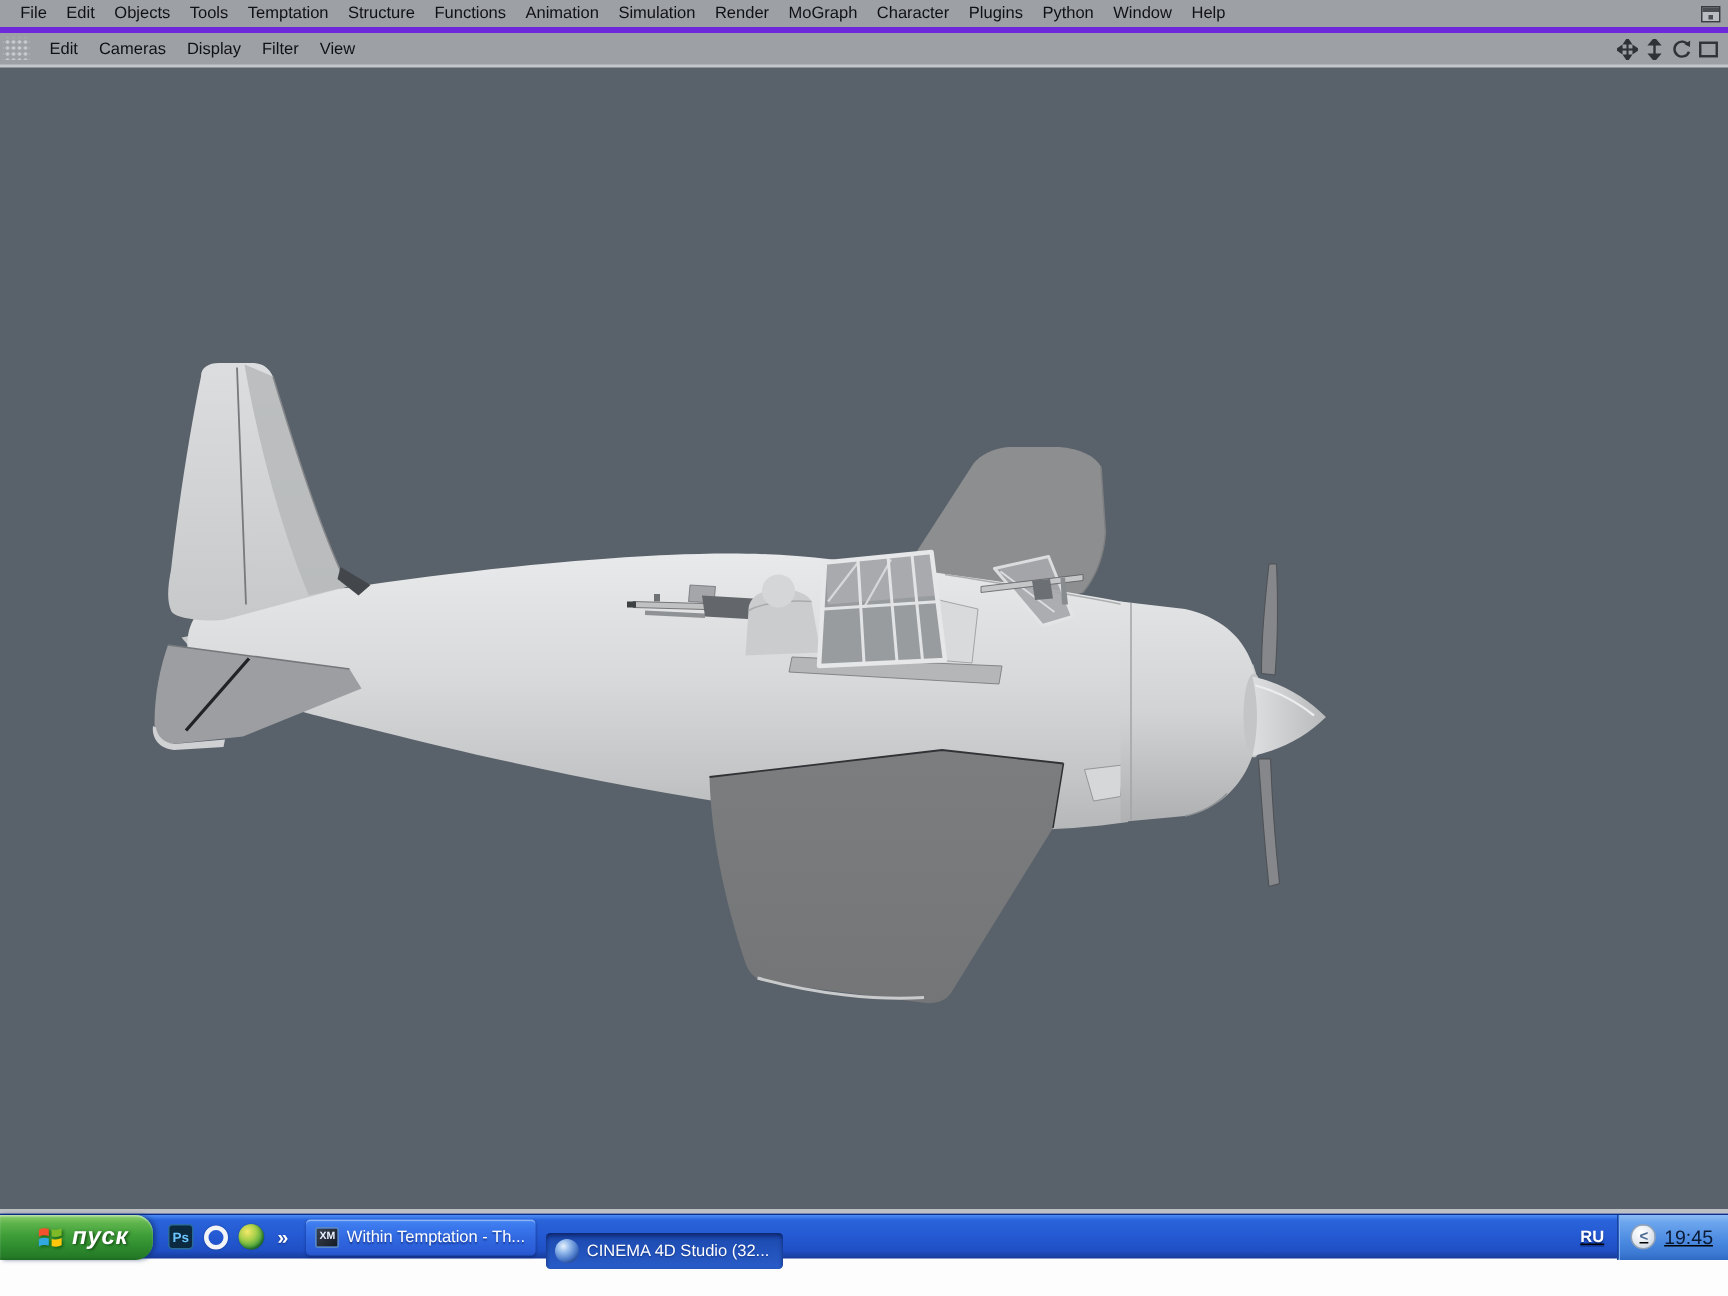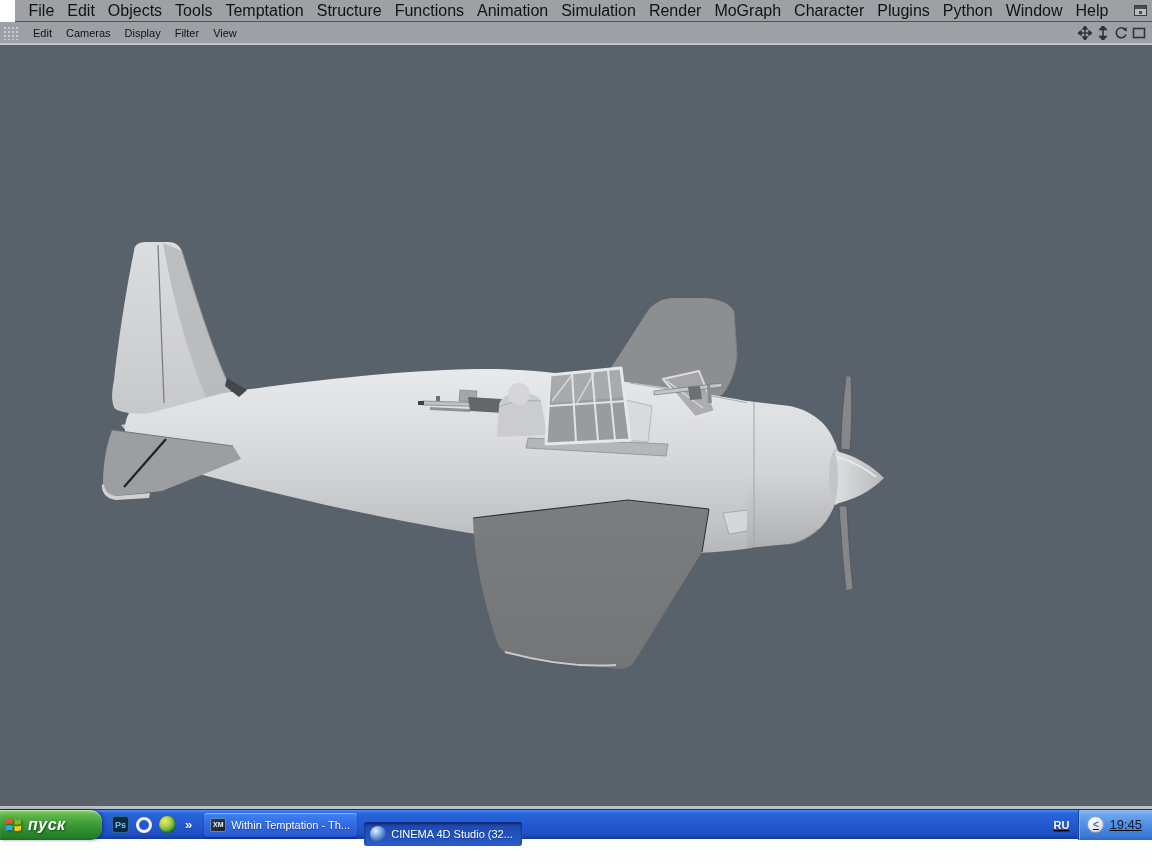--- a/index.html
+++ b/index.html
@@ -1,22 +1,22 @@
 <!DOCTYPE html>
 <html><head>
 <meta charset="utf-8">
 <style>
   * { margin:0; padding:0; box-sizing:border-box; }
   html,body { width:1152px; height:864px; overflow:hidden; background:#fff;
               font-family:"Liberation Sans", sans-serif; -webkit-user-select:none; user-select:none; }
 
   
   .menubar {
-    height:22px; background:#9da0a5; border-bottom:1px solid #6d28d9;
-    display:flex; align-items:center; padding-left:7px; font-size:16px; color:#101114;margin-left:15px;
+    height:22px; background:#9da0a5; border-bottom:4px solid #6d28d9;
+    display:flex; align-items:center; padding-left:7px; font-size:11px; color:#101114;
   }
   .menubar .mitem { padding:3px 6.5px; cursor:default; }
   .menubar-right { margin-left:auto; margin-right:5px; display:flex; align-items:center; }
   .layout-icon { width:13px; height:11px; border:1px solid #3a3d40; background:#b9bcc0; position:relative; }
   .layout-icon::before { content:""; position:absolute; left:0; top:0; right:0; height:3px; background:#4a4d52; }
   .layout-icon::after { content:""; position:absolute; left:4px; top:5px; width:3px; height:3px; background:#4a4d52; }
 
   .vtoolbar {
     height:23px; background:#9da0a5; border-bottom:2px solid #c3c6ca;
     display:flex; align-items:center; font-size:11px; color:#101114;
@@ -37,21 +37,21 @@
   .desk-strip { height:3px; background:#bcbfc3; }
   .bottom-white { height:25px; background:#fdfdfd; }
 
   
   .taskbar {
     height:30px; display:flex; align-items:center; position:relative;
     background:linear-gradient(180deg,#4d8ef5 0%,#3a77e8 6%,#2a63da 12%,#2459d2 50%,#1f4fc4 82%,#1941a5 95%,#15379b 100%);
     border-top:1px solid #0f2e8c;
   }
   .start-btn {
-    height:30px; width:102px; display:flex; align-items:center; gap:5px; padding-left:4px;
+    height:30px; width:102px; display:flex; align-items:center; gap:5px; padding-left:24px;
     background:linear-gradient(180deg,#8ed06f 0%,#5eb44c 18%,#3f9e38 45%,#2f8c2f 70%,#257c27 92%,#1d6a20 100%);
     border-radius:0 12px 12px 0; cursor:pointer;
     box-shadow:inset 0 1px 1px rgba(255,255,255,.45), 2px 0 3px rgba(10,40,90,.5);
   }
   .start-label { color:#fff; font-size:16px; font-weight:bold; font-style:italic;
     text-shadow:1px 1px 2px rgba(0,40,0,.7); letter-spacing:.5px; }
   .start-flag { filter:drop-shadow(1px 1px 1px rgba(0,60,0,.6)); }
 
   .quicklaunch { display:flex; align-items:center; gap:7px; padding:0 8px 0 10px;justify-content:space-between; }
   .ql-ps { width:17px; height:17px; background:#0b2a40; border:1px solid #2a6a9a; border-radius:3px;

